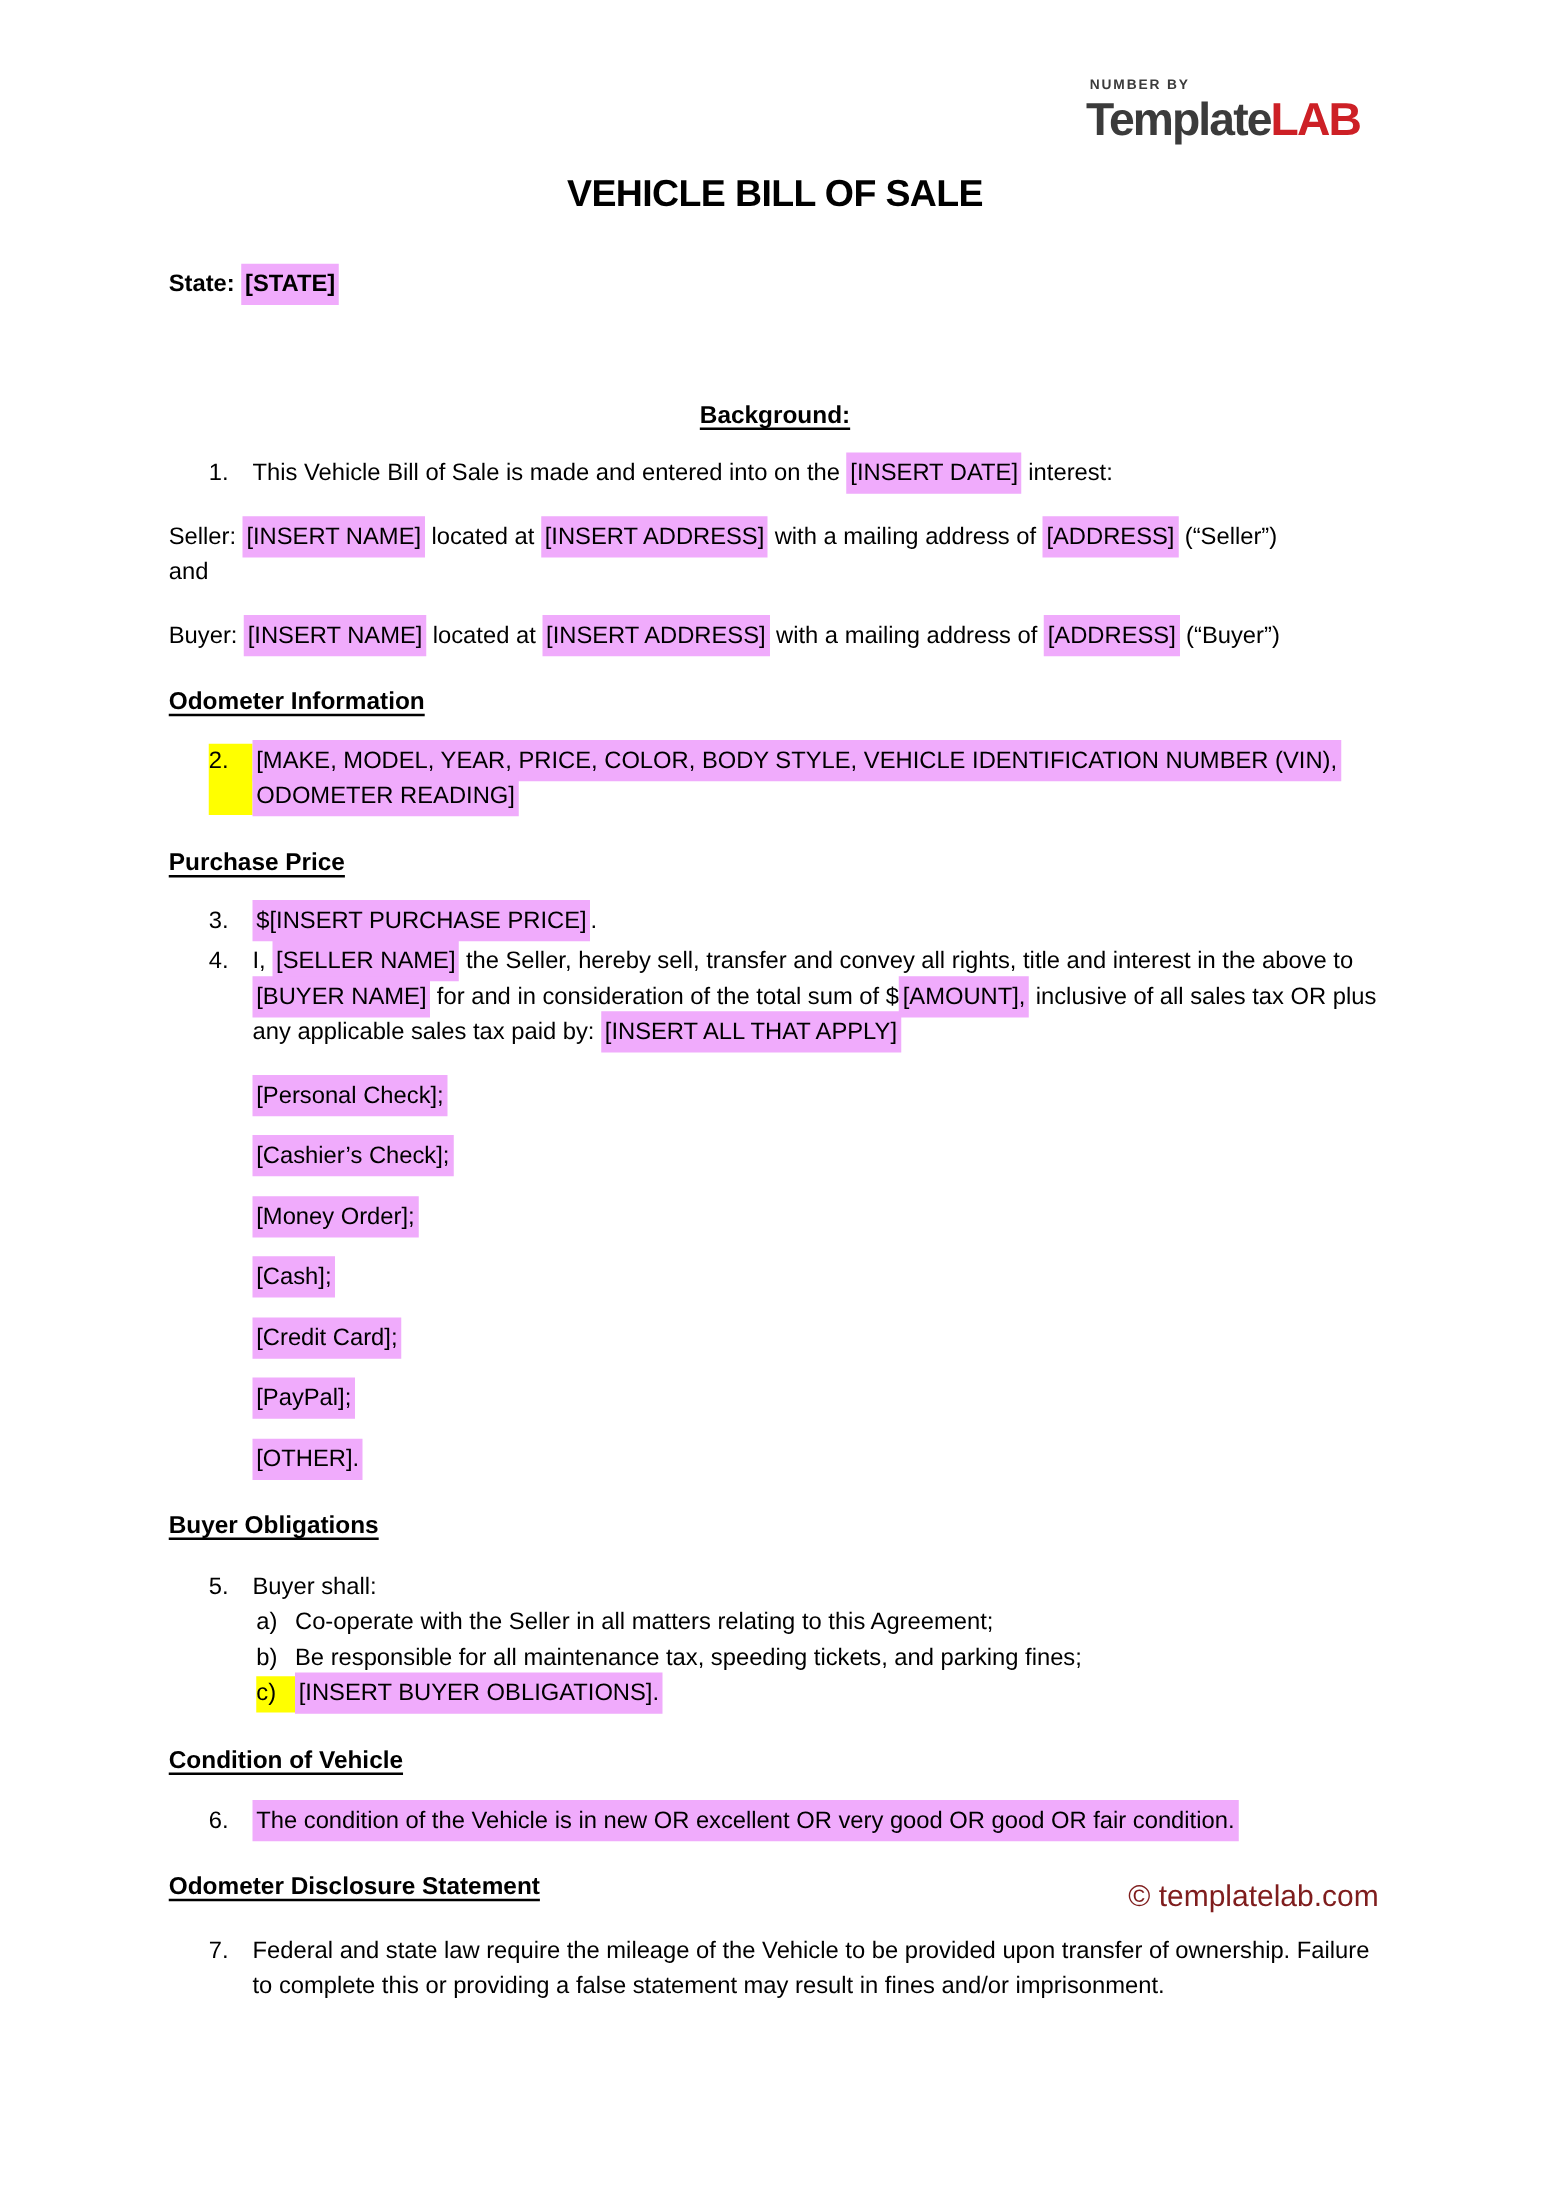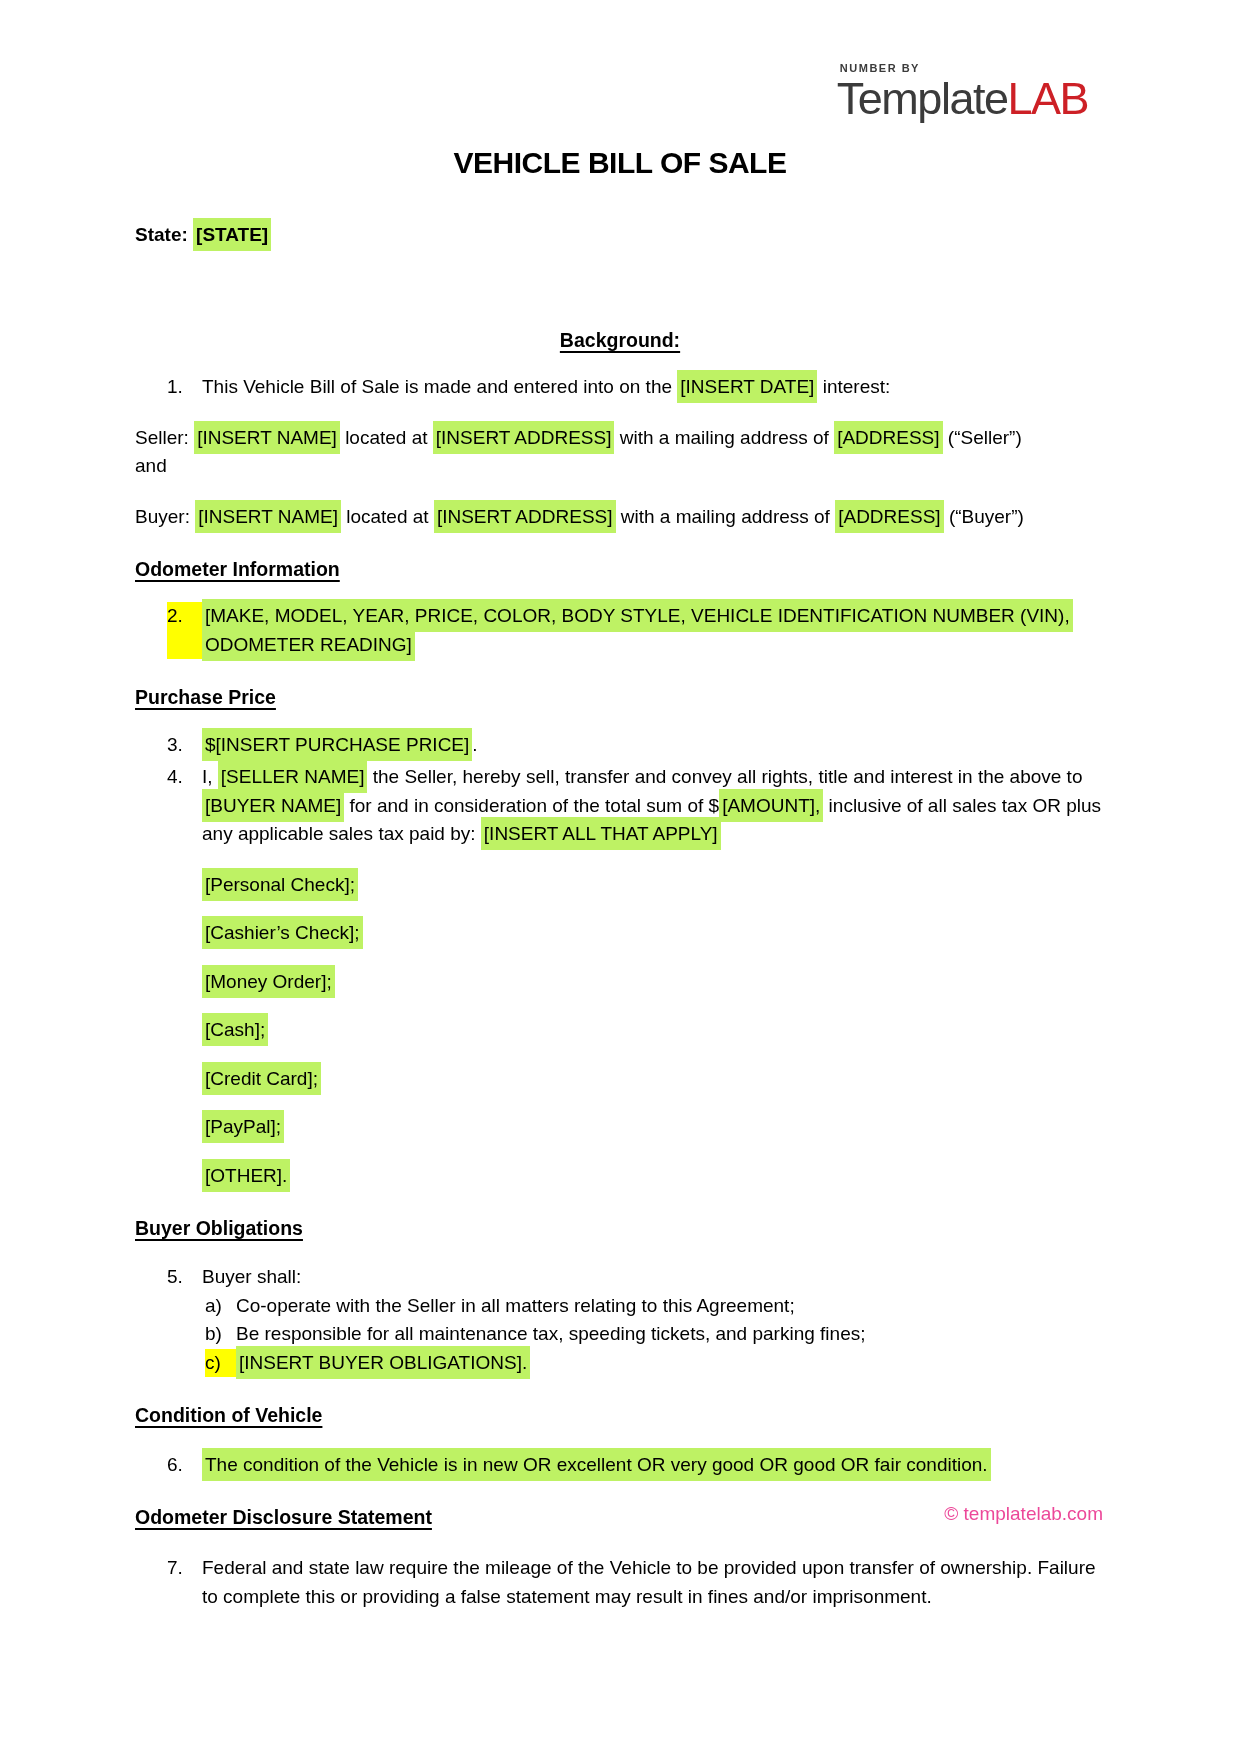--- a/index.html
+++ b/index.html
@@ -17,42 +17,42 @@
     overflow: hidden;
   }
   .content { padding: 0 135px; }
 
   
   .logo-row { display: flex; justify-content: flex-end; padding: 60px 152px 0 0; }
   .created-by {
     font-size: 11px; font-weight: 700; letter-spacing: 1.5px;
     color: #3b3b3b; margin: 0 0 1px 3px;
   }
-  .logo-text { font-size: 45px; font-weight: 400; line-height: 0.95; letter-spacing: -1.5px; }
+  .logo-text { font-size: 37px; font-weight: 700; line-height: 0.95; letter-spacing: -1.5px; }
   .logo-template { color: #3b3b3b; }
   .logo-lab { color: #cd2026; }
 
   
   .doc-title { margin: 20px 0 0; text-align: center; font-size: 30px; font-weight: 700; letter-spacing: -0.5px; }
 
   
   .section-heading {
     margin: 24px 0 0; font-size: 19.5px; font-weight: 700;
     text-decoration: underline; text-decoration-thickness: 2px; text-underline-offset: 4px;
   }
   .section-heading.first { margin-top: 76px; text-align: center; }
 
   .state-line { margin: 36px 0 0; font-weight: 700; }
 
   .para { margin: 22px 0 0; }
   .b { font-weight: 400; }
   .and-line { display: block; }
 
   mark {
-    background: #bef264; color: inherit; padding: 6px 3px;
+    background: #f0abfc; color: inherit; padding: 6px 3px;
     -webkit-box-decoration-break: clone; box-decoration-break: clone;
   }
 
   
   .li { display: flex; margin-top: 18px; }
   .li.tight { margin-top: 4px; }
   .num { flex: 0 0 35px; margin-left: 32px; }
   .num-hl { background: #ffff00; }
   .li-text { flex: 1; }
 
@@ -60,21 +60,21 @@
   .li.sub { margin-top: 0; }
   .letter { flex: 0 0 31px; margin-left: 70px; }
   .letter-hl { background: #ffff00; }
 
   
   .pay-item { margin: 20px 0 0 67px; }
   .pay-item.first { margin-top: 22px; }
 
   .footer {
     position: absolute; top: 1500px; right: 137px;
-    font-size: 19px; color: #ec4899;
+    font-size: 24px; color: #7f1d1d;
   }
 </style>
 </head>
 <body>
 
 <div class="page">
 
   <div class="logo-row">
     <div class="logo">
       <div class="created-by">NUMBER BY</div>

